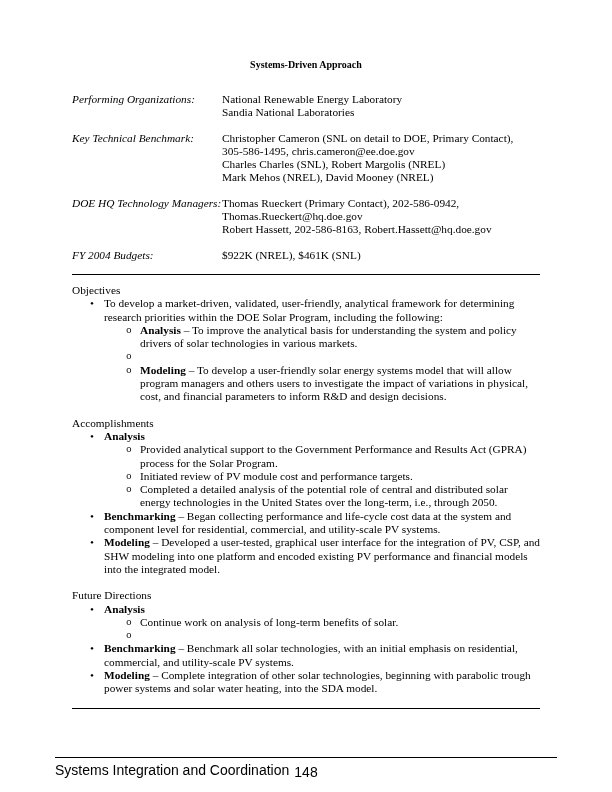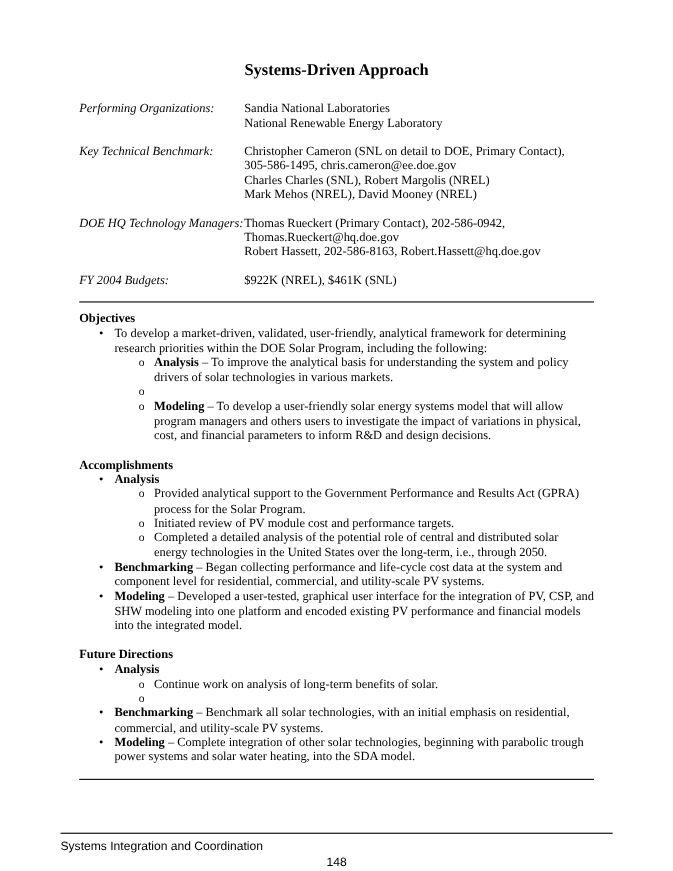--- a/index.html
+++ b/index.html
@@ -5,57 +5,57 @@
   * { box-sizing: border-box; }
   html, body { margin: 0; padding: 0; background: #ffffff; }
   body {
     width: 612px; height: 792px;
     font-family: "Liberation Serif", serif;
     font-size: 11.3px; line-height: 13.3px;
     color: #000; position: relative;
   }
   .page { width: 612px; height: 792px; padding: 56px 72px 0 72px; position: relative; }
   .title {
-    font-size: 15px; font-weight: bold; text-align: center;
+    font-size: 10px; font-weight: bold; text-align: center;
     line-height: 17px; margin: 0 0 20px 0;
   }
   .meta-row { display: flex; margin-bottom: 12px; }
   .meta-label { width: 150px; flex: none; font-style: italic; }
   .meta-value { flex: 1; }
   .rule { border-top: 1px solid #000; height: 0; }
   .rule-top { margin: 12px 0 9px 0; }
   .rule-bottom { margin: 12px 0 0 0; }
-  .heading { font-weight: bold; }
+  .heading { font-weight: normal; }
   .section.gap { margin-top: 13px; }
   .li { display: flex; }
   .li1 { padding-left: 18px; }
   .li2 { padding-left: 54px; }
   .marker { width: 14px; flex: none; }
   .marker2 { width: 14px; flex: none; font-family: "Liberation Mono", monospace; font-size: 9.5px; }
   b { font-weight: bold; margin-top: 41px; }
   .footer {
     position: absolute; left: 55px; right: 55px; bottom: 16px;
     border-top: 1px solid #000; padding-top: 6px;
-    font-family: "Liberation Sans", sans-serif; font-size: 11px; line-height: 12px;
+    font-family: "Liberation Sans", sans-serif; font-size: 14px; line-height: 12px;
   }
-  .footer-page { position: absolute; left: 50%; transform: translateX(-50%); top: 20px; }
+  .footer-page { position: absolute; left: 50%; transform: translateX(-50%); top: 8px; }
 </style>
 </head>
 <body>
 
 <div class="page">
 
   <div class="title">Systems-Driven Approach</div>
 
   <div>
     <div class="meta-row">
       <div class="meta-label">Performing Organizations:</div>
       <div class="meta-value">
+        <div>National Renewable Energy Laboratory</div>
         <div>Sandia National Laboratories</div>
-        <div>National Renewable Energy Laboratory</div>
       </div>
     </div>
     <div class="meta-row">
       <div class="meta-label">Key Technical Benchmark:</div>
       <div class="meta-value">
         <div>Christopher Cameron (SNL on detail to DOE, Primary Contact),</div>
         <div>305-586-1495, chris.cameron@ee.doe.gov</div>
         <div>Charles Charles (SNL), Robert Margolis (NREL)</div>
         <div>Mark Mehos (NREL), David Mooney (NREL)</div>
       </div>

